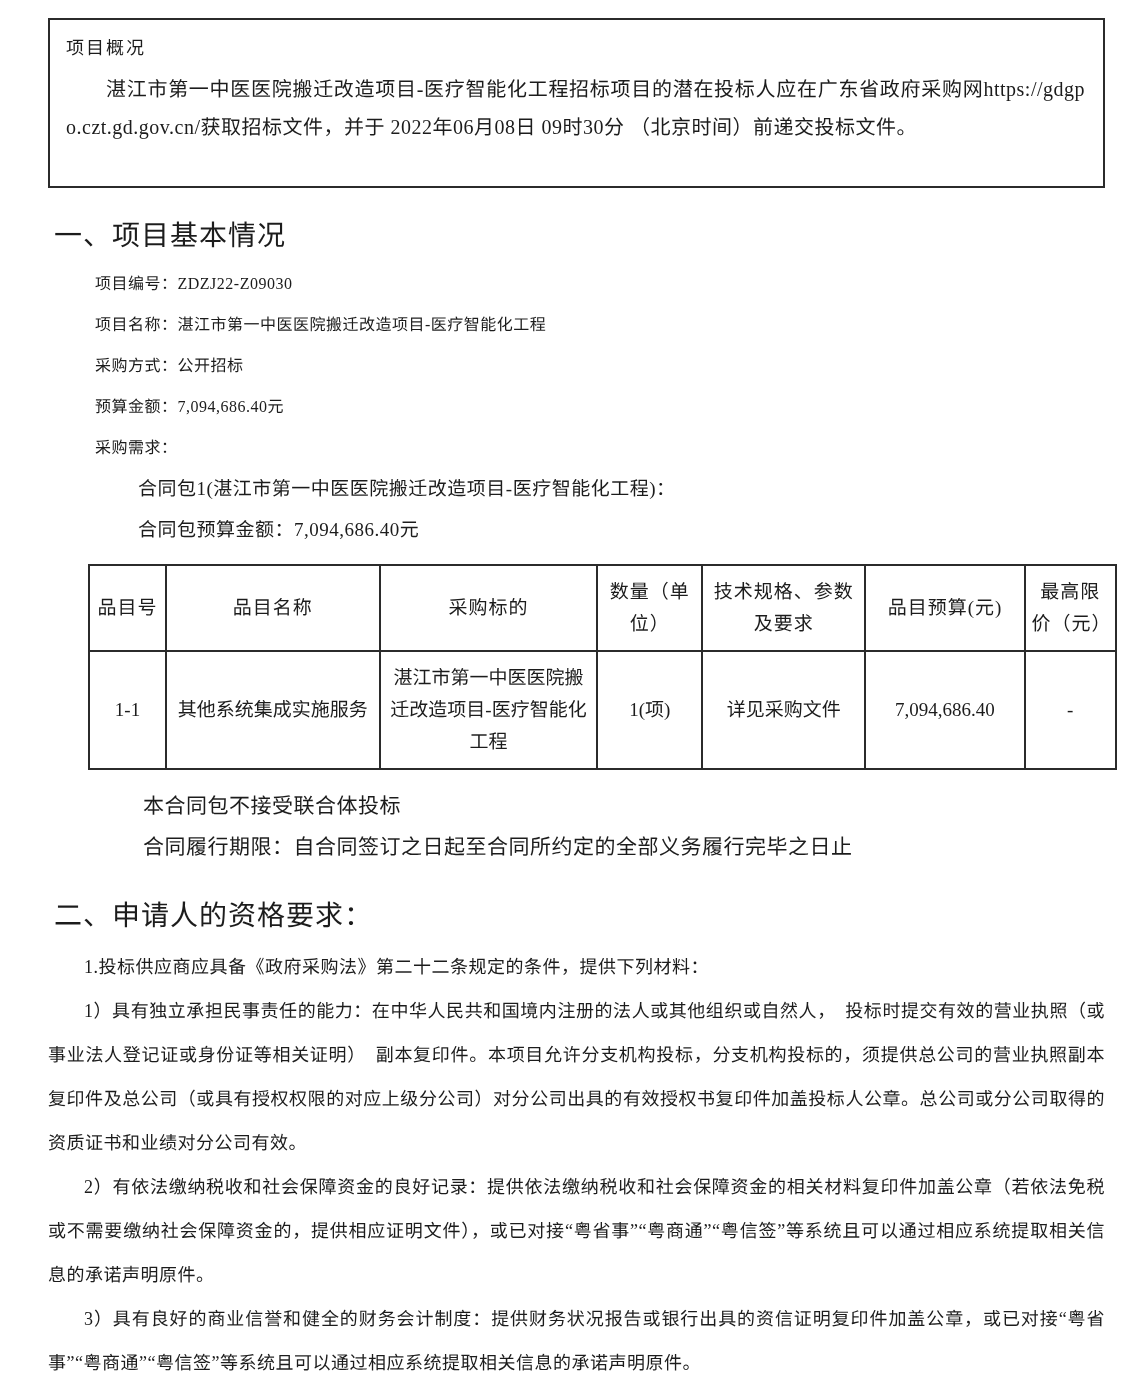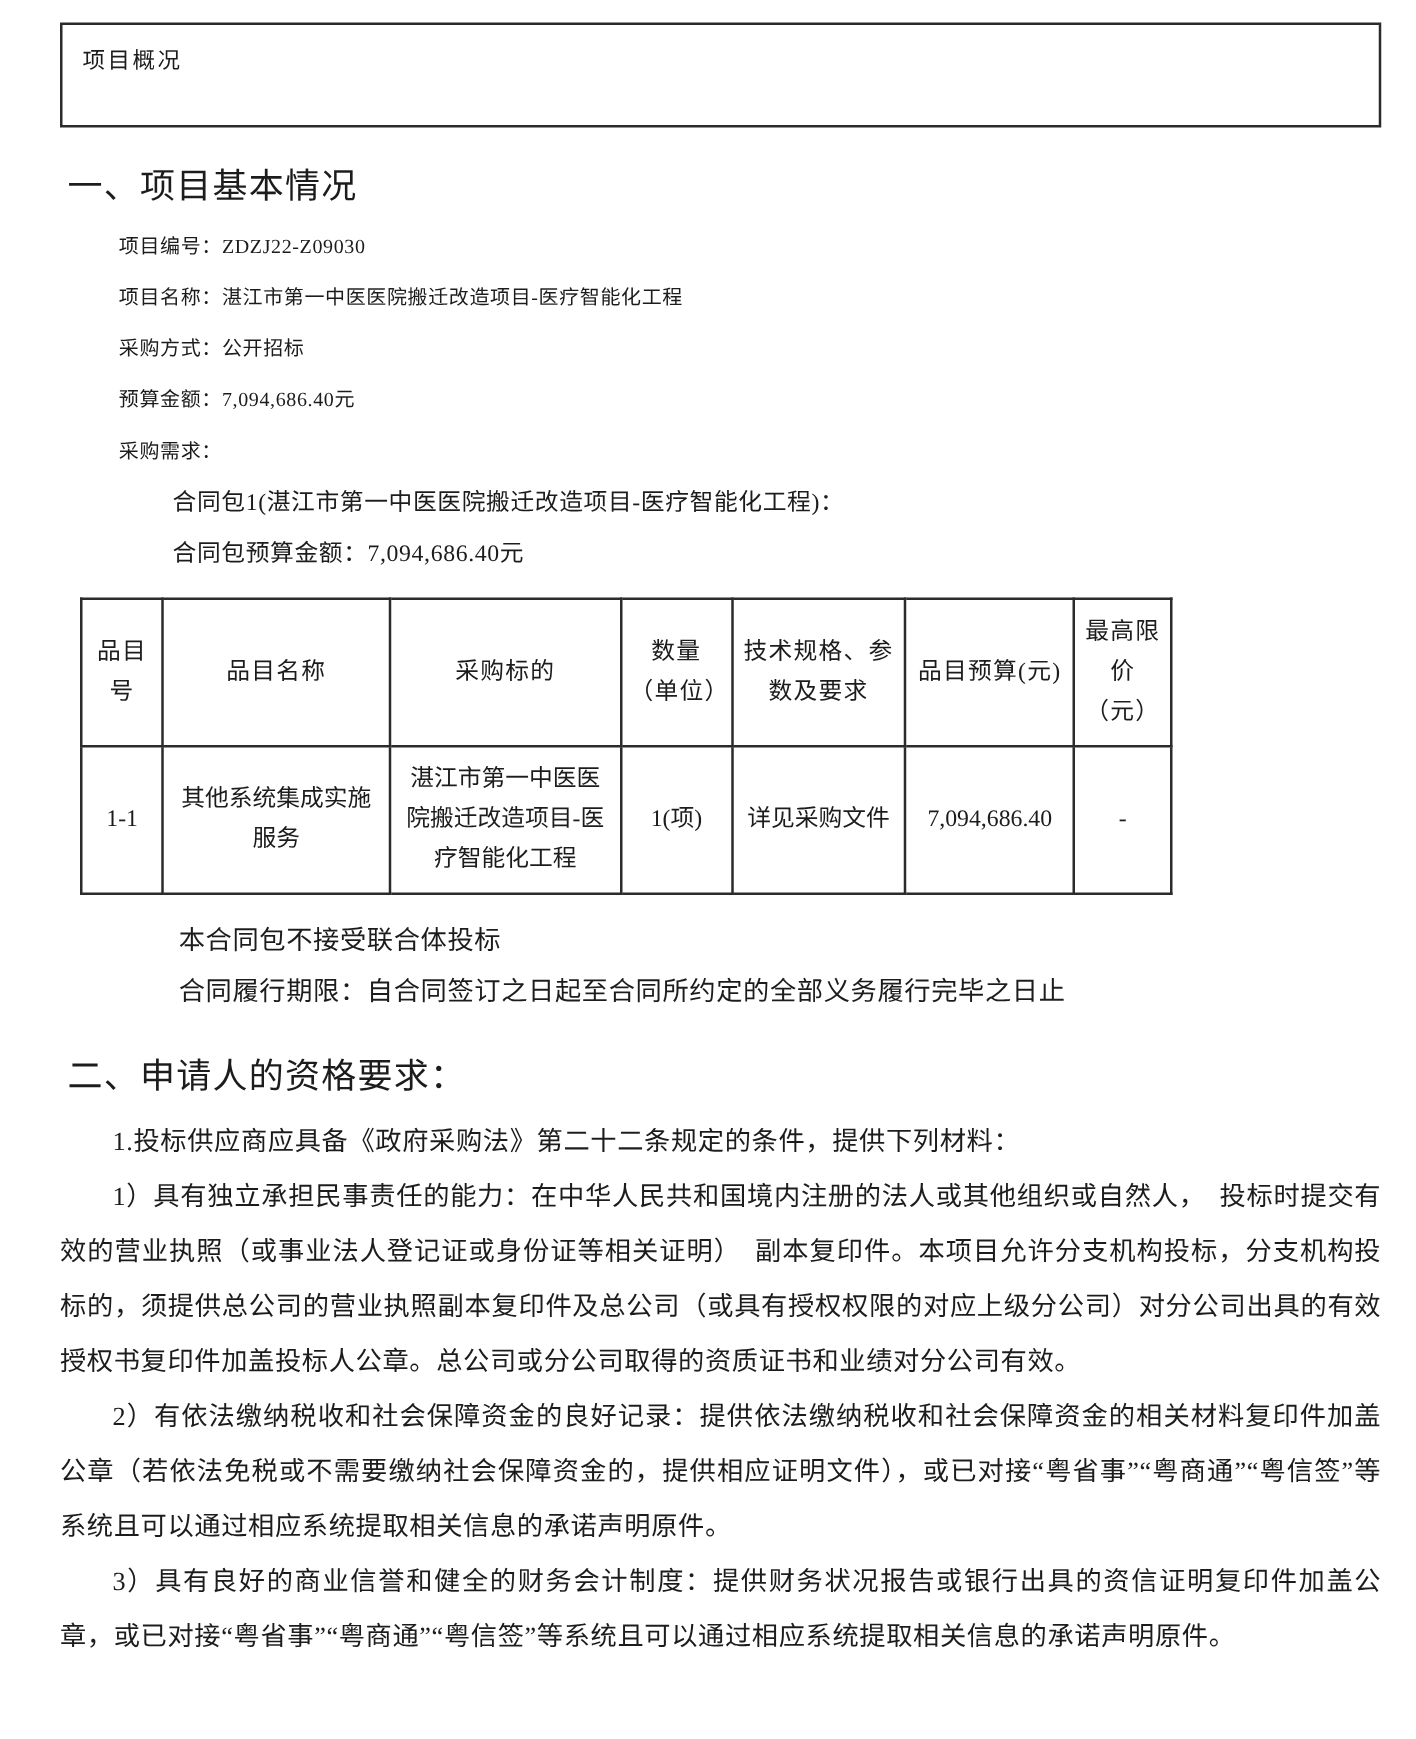--- a/index.html
+++ b/index.html
@@ -60,22 +60,22 @@
     margin-left: 90px;
     font-size: 19px;
     line-height: 41px;
     letter-spacing: 0.5px;
   }
 
   
   table.items {
     border-collapse: collapse;
     table-layout: fixed;
-    width: 874px;
-    margin: 14px 0 0 16px;
+    width: 1029px;
+    margin: 14px 0 0 40px;
   }
   table.items th, table.items td {
     border: 2px solid #2b2b2b;
     font-weight: normal;
     font-size: 19px;
     line-height: 32px;
     text-align: center;
     vertical-align: middle;
     padding: 10px 6px;
     word-break: break-all;
@@ -92,35 +92,36 @@
     margin-left: 95px;
     font-size: 21px;
     line-height: 41px;
     letter-spacing: 0.5px;
   }
 
   
   .paragraphs { margin-top: 14px; }
   .para {
     margin: 0;
-    font-size: 21px;
+    font-size: 18px;
     line-height: 44px;
     text-indent: 2em;
     text-align: justify;
     word-break: break-all;
     letter-spacing: 0.5px;
   }
 </style>
 </head>
 <body>
 
 <div class="content">
 
   <div class="overview-box">
     <div class="box-title">项目概况</div>
+    <p class="box-body">湛江市第一中医医院搬迁改造项目-医疗智能化工程招标项目的潜在投标人应在广东省政府采购网https://gdgpo.czt.gd.gov.cn/获取招标文件，并于 2022年06月08日 09时30分 （北京时间）前递交投标文件。</p>
   </div>
 
   <h2 class="sec-heading">一、项目基本情况</h2>
 
   <div class="details">
     <div class="detail-line">项目编号：ZDZJ22-Z09030</div>
     <div class="detail-line">项目名称：湛江市第一中医医院搬迁改造项目-医疗智能化工程</div>
     <div class="detail-line">采购方式：公开招标</div>
     <div class="detail-line">预算金额：7,094,686.40元</div>
     <div class="detail-line">采购需求：</div>

